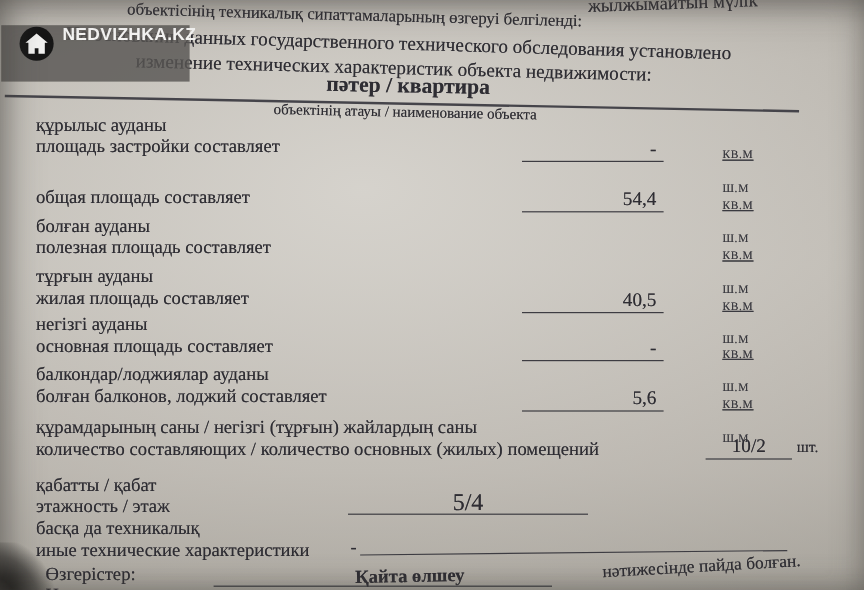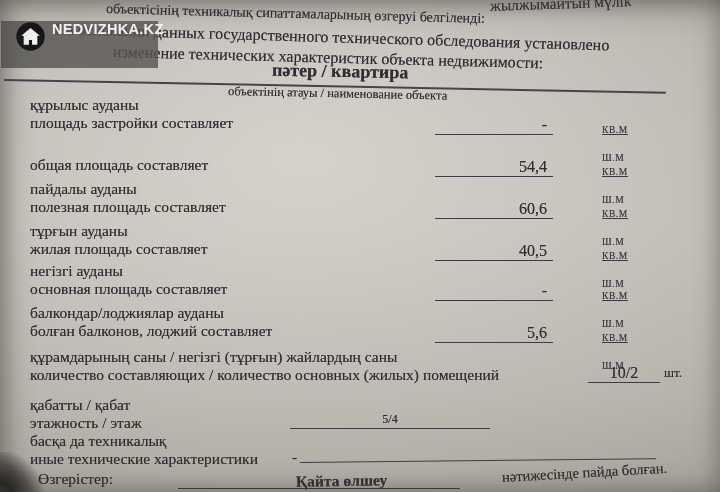--- a/index.html
+++ b/index.html
@@ -29,21 +29,21 @@
   .row .kk{position:absolute;left:30px;top:0;}
   .row .ru{position:absolute;left:30px;top:18px;}
   .vline{position:absolute;left:435px;top:20px;width:112px;height:18px;line-height:18px;
     text-align:right;padding-right:6px;border-bottom:1.6px solid #3d3c42;font-size:16px;}
   .unit{position:absolute;left:602px;font-size:9.5px;letter-spacing:0.6px;color:#3a3a40;}
   .u1{top:11px;margin-top:46px;}
   .u2{top:29px;text-decoration:underline;}
   .cline{position:absolute;left:588px;top:16px;width:72px;height:18px;line-height:18px;
     text-align:center;border-bottom:1.6px solid #3d3c42;font-size:16px;}
   .fline{position:absolute;left:290px;top:14px;width:200px;height:18px;line-height:18px;
-    text-align:center;border-bottom:1.6px solid #3d3c42;font-size:12px;}
+    text-align:center;border-bottom:1.6px solid #3d3c42;font-size:20px;}
   .oline{position:absolute;left:300px;top:13px;width:356px;height:17px;
     border-bottom:1.6px solid #3d3c42;transform:rotate(-0.6deg);transform-origin:left center;}
   .chline{position:absolute;left:178px;top:3px;width:282px;height:17px;border-bottom:1.8px solid #34333a;}
   .watermark{position:absolute;left:1px;top:21px;width:157px;height:47px;border-radius:0;
     background:rgba(88,86,83,0.82);display:flex;
     font-family:"Liberation Sans","DejaVu Sans",sans-serif;text-shadow:none;}
   .watermark .brand{color:#f4f4f3;font-weight:bold;font-size:14.5px;letter-spacing:0.3px;margin-left:6px;}
   .wm-icon{width:31px;height:31px;margin-left:14px;flex:0 0 auto;}
 </style>
 </head>
@@ -74,23 +74,22 @@
   </div>
 
   <div class="row" style="top:138px;">
     <div class="ru lbl">общая площадь составляет</div>
     <div class="vline">54,4</div>
     <div class="unit u1">Ш.М</div>
     <div class="unit u2">КВ.М</div>
   </div>
 
   <div class="row" style="top:180px;">
-    <div class="kk lbl">пайдалы ауданы</div>
+    <div class="kk lbl">болған ауданы</div>
     <div class="ru lbl">полезная площадь составляет</div>
-    <div class="vline">60,6</div>
     <div class="unit u1">Ш.М</div>
     <div class="unit u2">КВ.М</div>
   </div>
 
   <div class="row" style="top:222px;">
     <div class="kk lbl">тұрғын ауданы</div>
     <div class="ru lbl">жилая площадь составляет</div>
     <div class="vline">40,5</div>
     <div class="unit u1">Ш.М</div>
     <div class="unit u2">КВ.М</div>

